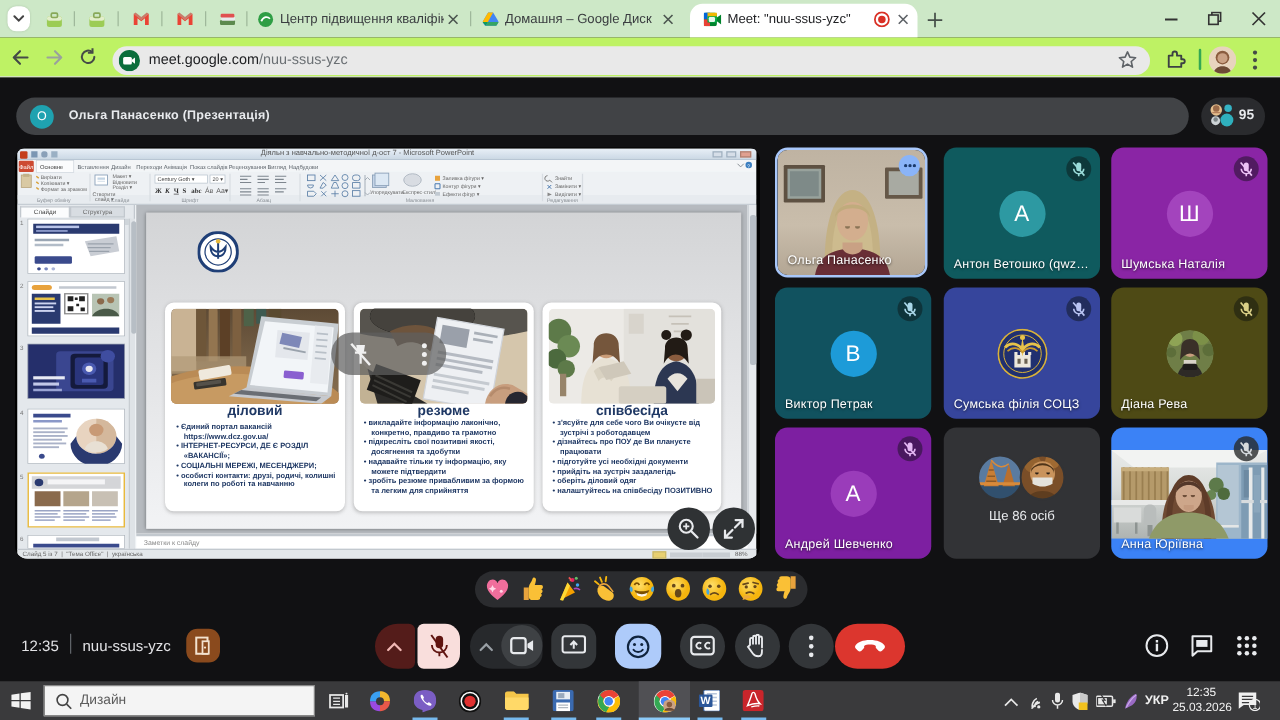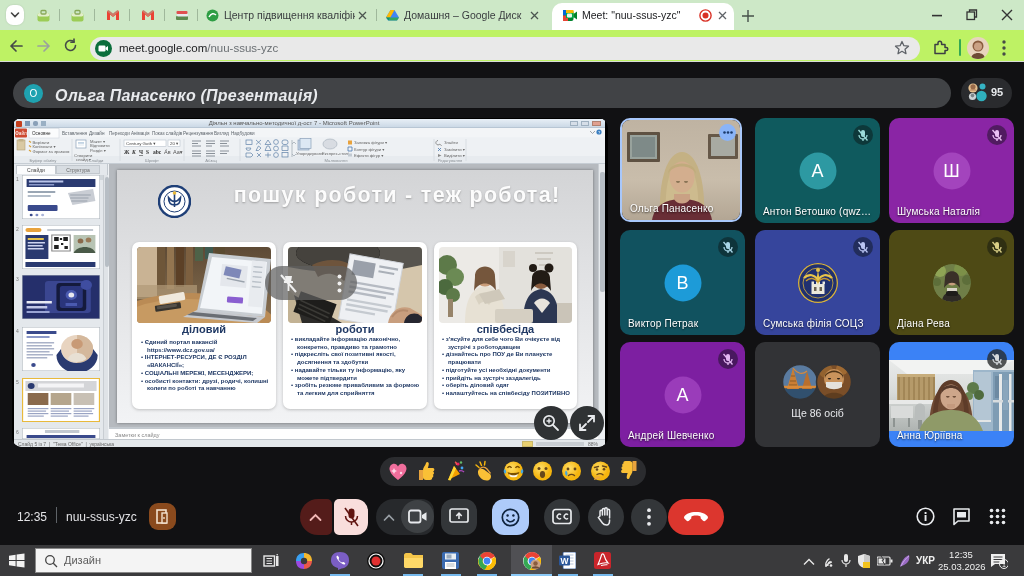--- a/index.html
+++ b/index.html
@@ -149,21 +149,21 @@
   <svg class="ab" style="left:1002px;top:10px;" width="4" height="16">
         <circle cx="2" cy="2" r="1.7" fill="#454b47"></circle>
         <circle cx="2" cy="8" r="1.7" fill="#454b47"></circle>
         <circle cx="2" cy="14" r="1.7" fill="#454b47"></circle>
       </svg>
 </div>
 <div class="ab" id="meetarea"></div>
 
 <div class="ab" style="left:13px;top:78px;width:938px;height:30px;border-radius:15px;background:#414346;"></div>
 <div class="ab" style="left:24px;top:84px;width:19px;height:19px;border-radius:50%;background:#1fa2b0;color:#fff;font-size:10px;display:flex;align-items:center;justify-content:center;">О</div>
-<div class="ab" style="left:55px;top:87px;font-size:16px;font-weight:bold;color:#e8eaed;letter-spacing:.2px;font-style:italic;">Ольга Панасенко (Презентація)</div>
+<div class="ab" style="left:55px;top:87px;font-size:10px;font-weight:bold;color:#e8eaed;letter-spacing:.2px;">Ольга Панасенко (Презентація)</div>
 <div class="ab" style="left:961px;top:78px;width:51px;height:30px;border-radius:15px;background:#2a2b2e;"></div>
 <svg class="ab" style="left:966px;top:81px;" width="24" height="24">
   <circle cx="7" cy="7" r="4.6" fill="#e5c08f"></circle>
       <circle cx="7" cy="5.8" r="2.6" fill="#9a6b4a"></circle>
       <path d="M3 9.5 C4.5 7.8,9.5 7.8,11 9.5" fill="#b5805c"></path>
   <circle cx="16.5" cy="5.5" r="3" fill="#35b3c4"></circle>
   <circle cx="15.5" cy="15" r="5.2" fill="#2fb0bd"></circle>
   <circle cx="6.5" cy="15.5" r="3.6" fill="#cdd3d6"></circle>
       <circle cx="6.5" cy="14.6" r="1.8" fill="#7b8487"></circle>
 </svg>
@@ -445,21 +445,20 @@
  </div>
 
  <div class="ab" style="left:105px;top:52px;width:476px;height:253px;background:linear-gradient(180deg,#d3d4d6 0%,#dfe0e2 35%,#f2f3f5 100%);box-shadow:0 0 3px rgba(0,0,0,.4);">
   <svg class="ab" style="left:41px;top:15px;" width="33" height="33">
           <circle cx="16.5" cy="16.5" r="16" fill="#fff"></circle>
           <circle cx="16.5" cy="16.5" r="15.5" fill="none" stroke="#1f3f77" stroke-width="2.5"></circle>
           <circle cx="16.5" cy="16.5" r="10.5" fill="none" stroke="#1f3f77" stroke-width="1"></circle>
           <path d="M16.5 9 V22 M16.5 20 C12 20,10.5 16,10.5 12.5 C13 16,15 16.5,16.5 16.5 C18 16.5,20 16,22.5 12.5 C22.5 16,21 20,16.5 20 Z" stroke="#1f3f77" stroke-width="1.6" fill="none"></path>
           <circle cx="16.5" cy="8" r="1.8" fill="#e7b93c"></circle>
         </svg>
-  <div class="ab" style="left:92px;top:13px;width:376px;text-align:center;font-size:21.5px;font-weight:bold;color:#fcfcfc;text-shadow:0 1px 2px rgba(110,110,110,.55);letter-spacing:1.3px;white-space:nowrap;">пошук роботи - теж робота!</div>
 
   <div class="ab" style="left:15px;top:72px;width:144px;height:167px;background:#fff;border-radius:7px;box-shadow:0 1px 3px rgba(100,100,100,.35);"></div>
   <div class="ab" style="left:166px;top:72px;width:144px;height:167px;background:#fff;border-radius:7px;box-shadow:0 1px 3px rgba(100,100,100,.35);"></div>
   <div class="ab" style="left:317px;top:72px;width:143px;height:167px;background:#fff;border-radius:7px;box-shadow:0 1px 3px rgba(100,100,100,.35);"></div>
 
   <svg class="ab" style="left:20px;top:77px;" width="134" height="76">
           <defs>
             <clipPath id="c1">
               <rect width="134" height="76" rx="4"></rect>
             </clipPath>
@@ -559,21 +558,21 @@
    <circle cx="102" cy="33" r="9" fill="#8a5c3e"></circle>
    <path d="M93 32 C92 20,112 20,111 32 L112 44 C106 34,97 34,92 44 Z" fill="#221b15"></path>
             <circle cx="110" cy="21" r="4.5" fill="#221b15"></circle>
             <circle cx="94" cy="21" r="4" fill="#221b15"></circle>
    <rect x="56" y="62" width="38" height="14" rx="2" fill="#d5cfc2"></rect>
             <rect x="118" y="56" width="15" height="20" fill="#cac4b8"></rect>
   </g>
         </svg>
 
   <div class="ab" style="left:15px;top:153px;width:144px;text-align:center;font-size:11px;font-weight:bold;color:#1f3864;">діловий</div>
-  <div class="ab" style="left:166px;top:153px;width:144px;text-align:center;font-size:11px;font-weight:bold;color:#1f3864;">роботи</div>
+  <div class="ab" style="left:166px;top:153px;width:144px;text-align:center;font-size:11px;font-weight:bold;color:#1f3864;">резюме</div>
   <div class="ab" style="left:317px;top:153px;width:143px;text-align:center;font-size:11px;font-weight:bold;color:#1f3864;">співбесіда</div>
 
   <div class="ab" style="left:24px;top:169px;width:128px;font-size:6px;font-weight:bold;color:#1f3864;line-height:7.7px;">
    <div style="padding-left:6px;text-indent:-6px;">•&nbsp;Єдиний портал вакансій https://www.dcz.gov.ua/</div>
    <div style="padding-left:6px;text-indent:-6px;">•&nbsp;ІНТЕРНЕТ-РЕСУРСИ, ДЕ Є РОЗДІЛ «ВАКАНСІЇ»;</div>
    <div style="padding-left:6px;text-indent:-6px;">•&nbsp;СОЦІАЛЬНІ МЕРЕЖІ, МЕСЕНДЖЕРИ;</div>
    <div style="padding-left:6px;text-indent:-6px;">•&nbsp;особисті контакти: друзі, родичі, колишні колеги по роботі та навчанню</div>
   </div>
   <div class="ab" style="left:174px;top:166px;width:130px;font-size:6px;font-weight:bold;color:#1f3864;line-height:7.7px;">
    <div style="padding-left:6px;text-indent:-6px;">•&nbsp;викладайте інформацію лаконічно, конкретно, правдиво та грамотно</div>

